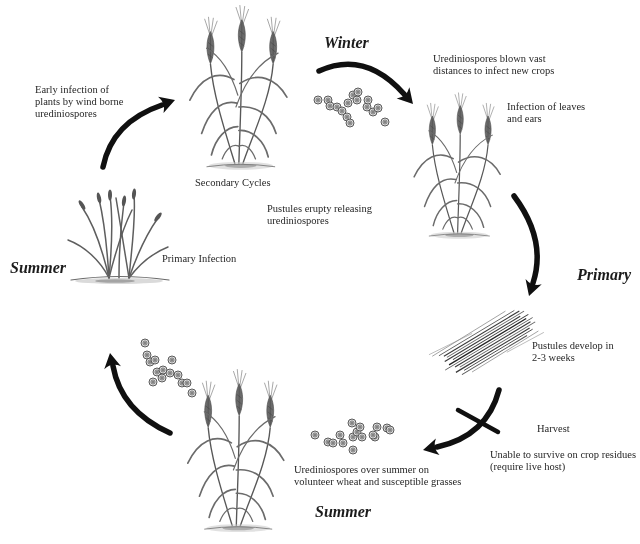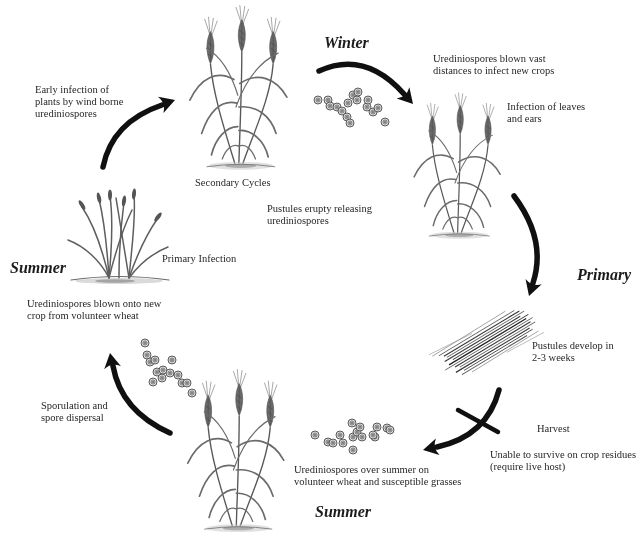--- a/index.html
+++ b/index.html
@@ -218,27 +218,23 @@
   <div class="season" style="left:324px; top:34px;">Winter</div>
   <div class="label" style="left:433px; top:53px;">Urediniospores blown vast
 distances to infect new crops</div>
   <div class="label" style="left:507px; top:101px;">Infection of leaves
 and ears</div>
   <div class="label" style="left:195px; top:177px;">Secondary Cycles</div>
   <div class="label" style="left:267px; top:203px;font-family:Liberation Serif, serif;">Pustules erupty releasing
 urediniospores</div>
   <div class="label" style="left:162px; top:253px;">Primary Infection</div>
   <div class="season" style="left:10px; top:259px;">Summer</div>
-  <div class="label" style="left:27px; top:298px;">Urediniospores blown onto new
-crop from volunteer wheat</div>
   <div class="season" style="left:577px; top:266px;">Primary</div>
   <div class="label" style="left:532px; top:340px;">Pustules develop in
 2-3 weeks</div>
   <div class="label" style="left:494px; top:423px;margin-left:43px;">Harvest</div>
   <div class="label" style="left:490px; top:449px; width:170px;">Unable to survive on crop residues
 (require live host)</div>
   <div class="label" style="left:294px; top:464px; width:180px;">Urediniospores over summer on
 volunteer wheat and susceptible grasses</div>
-  <div class="label" style="left:41px; top:400px;">Sporulation and
-spore dispersal</div>
   <div class="season" style="left:315px; top:503px;">Summer</div>
 
 </div>
 
 </body></html>

